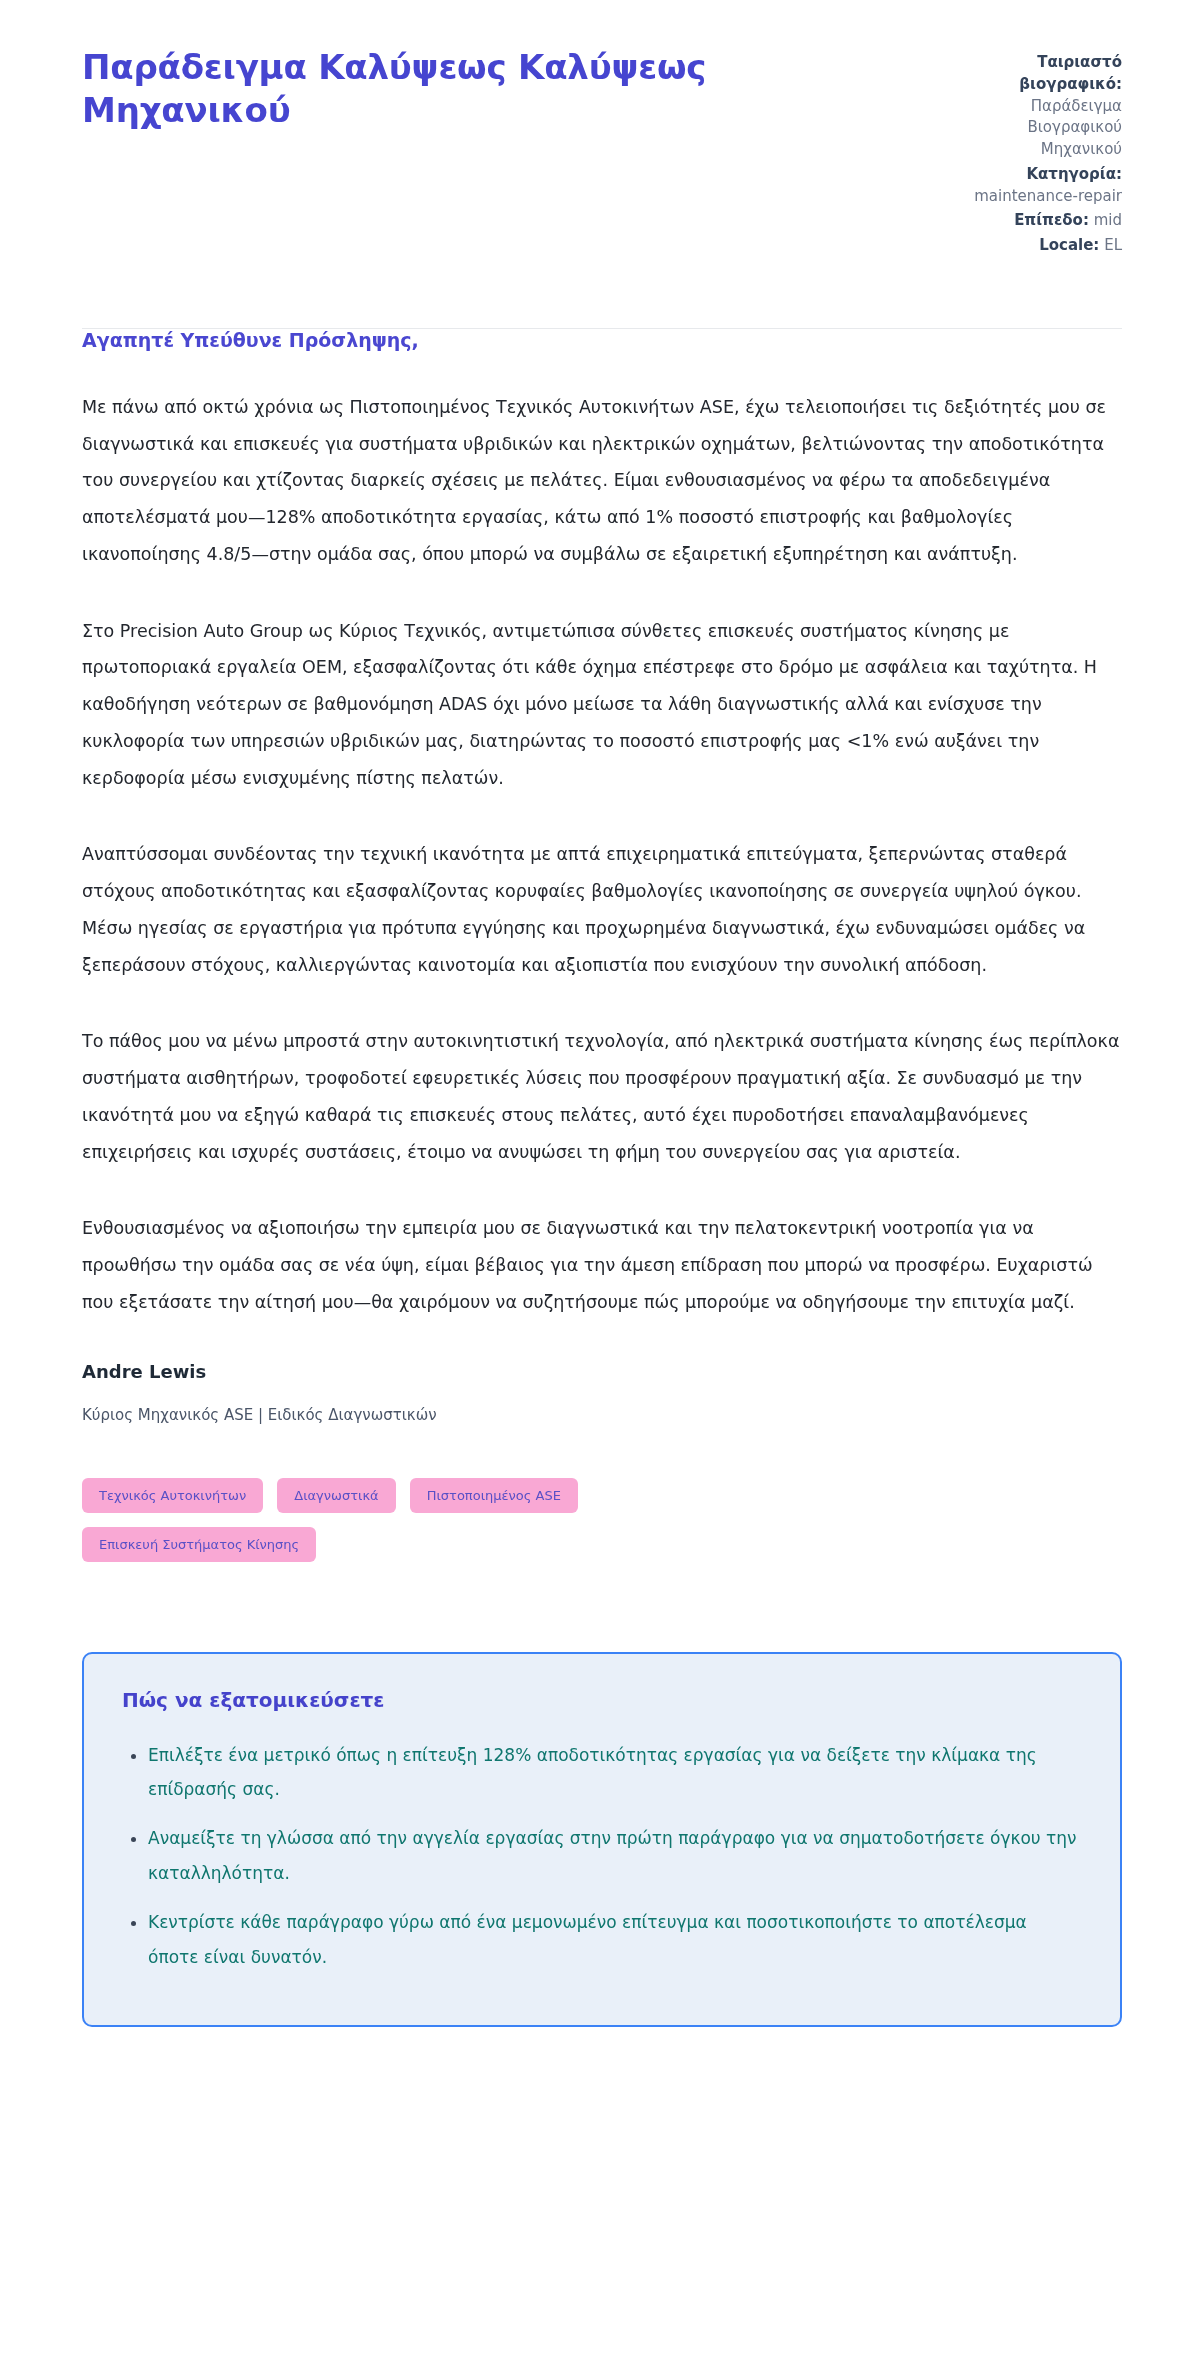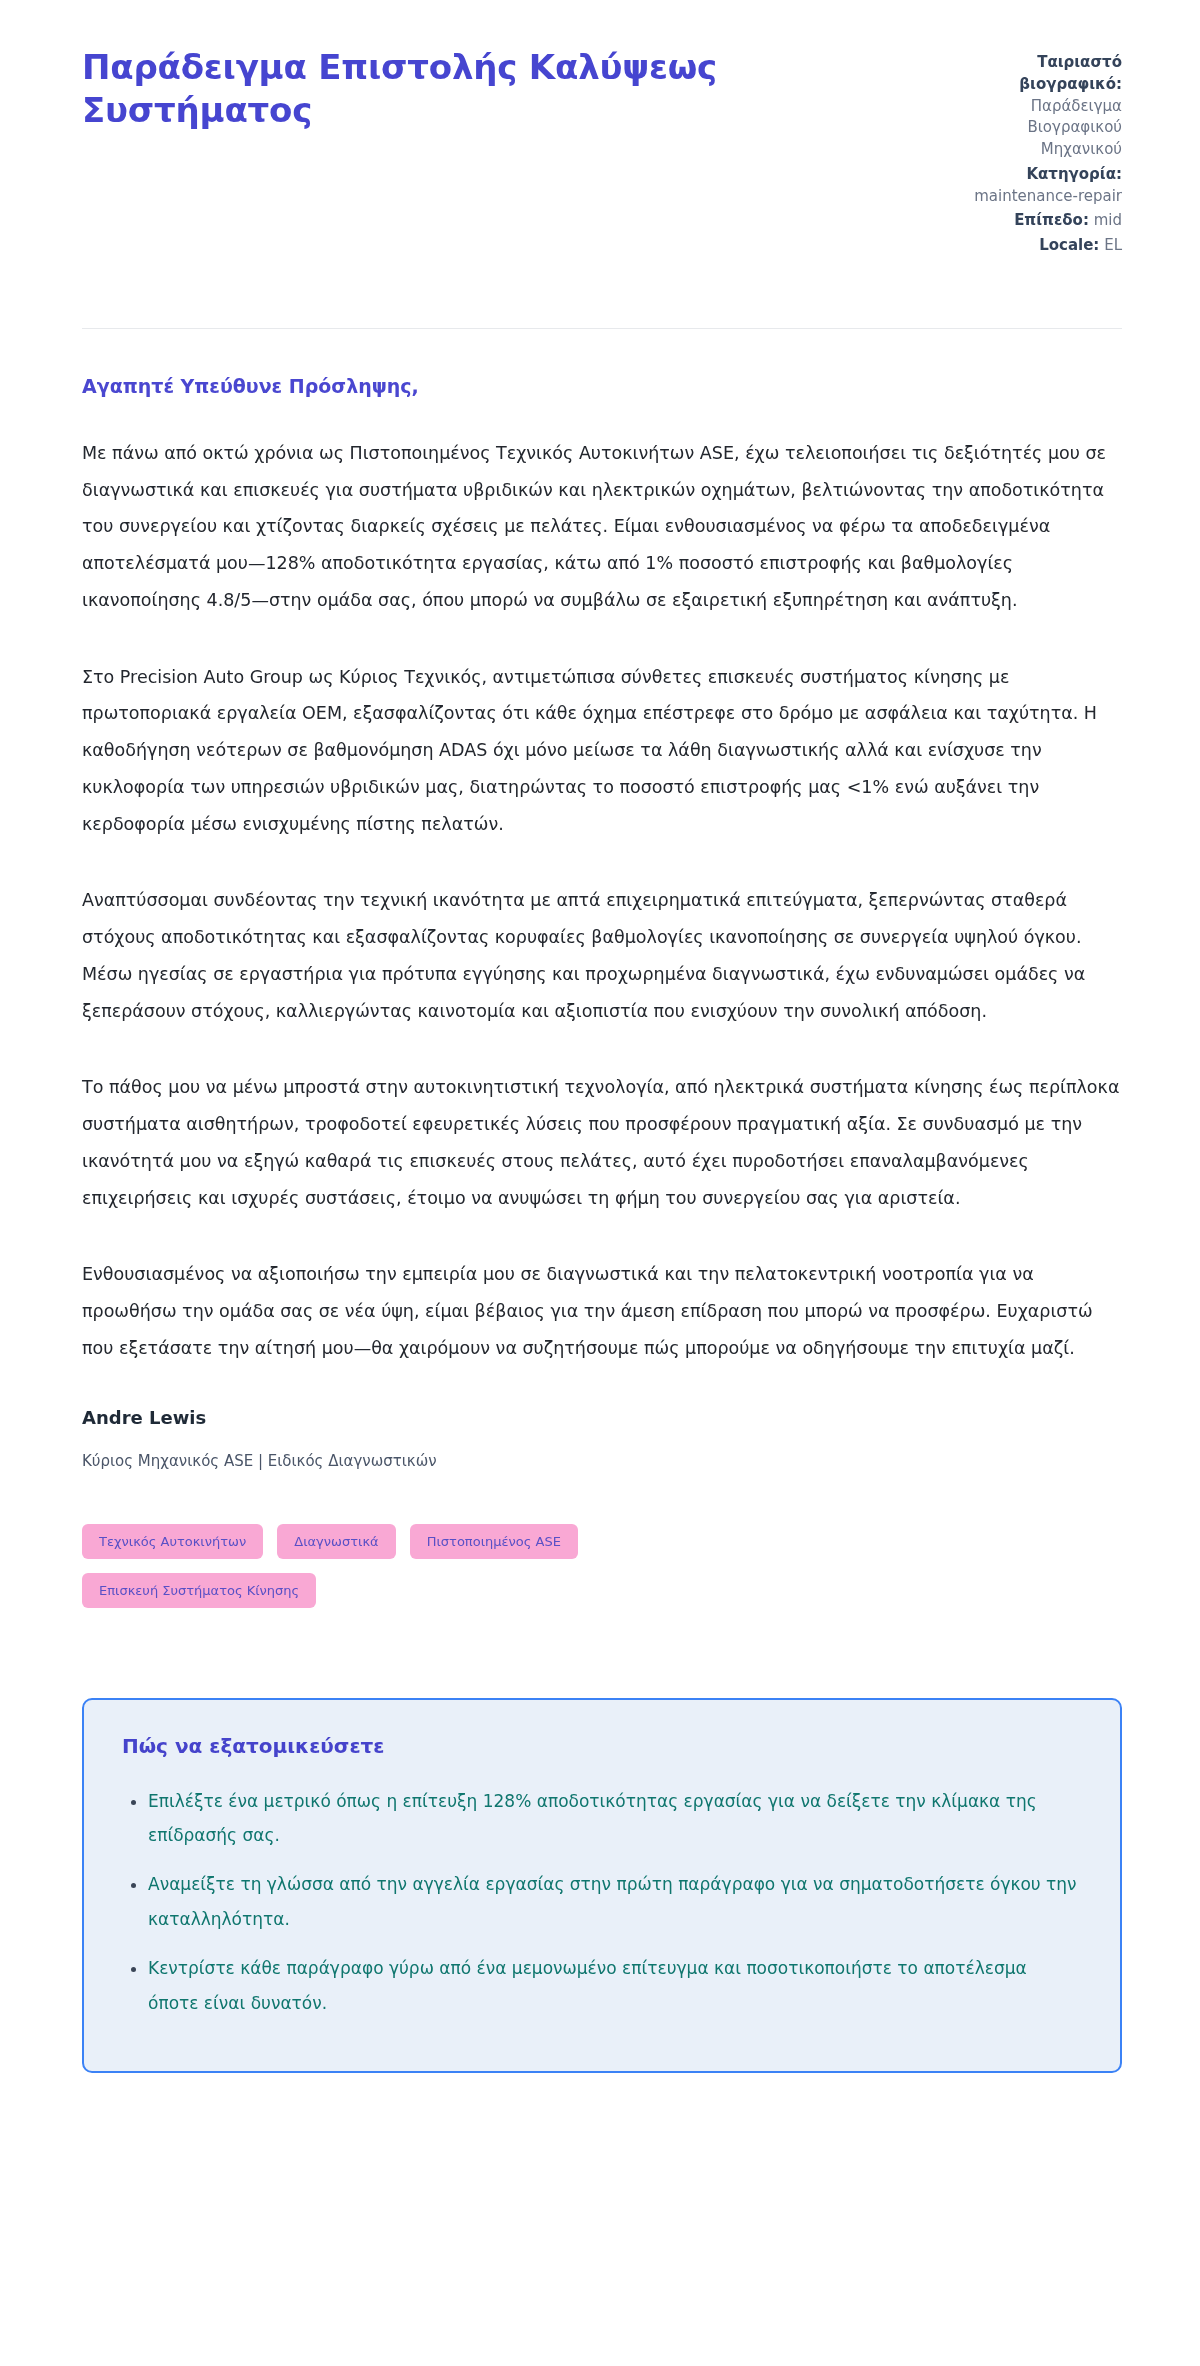--- a/index.html
+++ b/index.html
@@ -41,21 +41,20 @@
     padding-top: 6px;
   }
   .meta-row { margin-bottom: 3px; }
   .meta .meta-label { font-weight: bold; color: #34435a; }
   .meta a.meta-link { color: #6b7486; text-decoration: none; }
 
   .divider { border: none; border-top: 1px solid #e7e9ec; margin: 68px 0 0; }
 
   
   .greeting {
-    margin-top: 46px;
     margin-bottom: 38px;
     font-size: 19px;
     font-weight: bold;
     color: #4a47d0;
   }
   .body-par {
     font-size: 17.5px;
     line-height: 2.1;
     margin: 0 0 40px;
     color: #23272e;
@@ -116,21 +115,21 @@
   }
   .tips-list li::marker { color: #3a4557; }
 </style>
 </head>
 <body>
 
 <div class="container">
 
   <div class="header-row">
     <div class="header-left">
-      <h1 class="page-title">Παράδειγμα Επιστολής Καλύψεως Συστήματος</h1>
+      <h1 class="page-title">Παράδειγμα Καλύψεως Καλύψεως Μηχανικού</h1>
     </div>
     <div class="meta">
       <div class="meta-row">
         <span class="meta-label">Ταιριαστό βιογραφικό:</span>
         <a class="meta-link" href="#">Παράδειγμα Βιογραφικού Μηχανικού</a>
       </div>
       <div class="meta-row">
         <span class="meta-label">Κατηγορία:</span>
         <span>maintenance-repair</span>
       </div>

